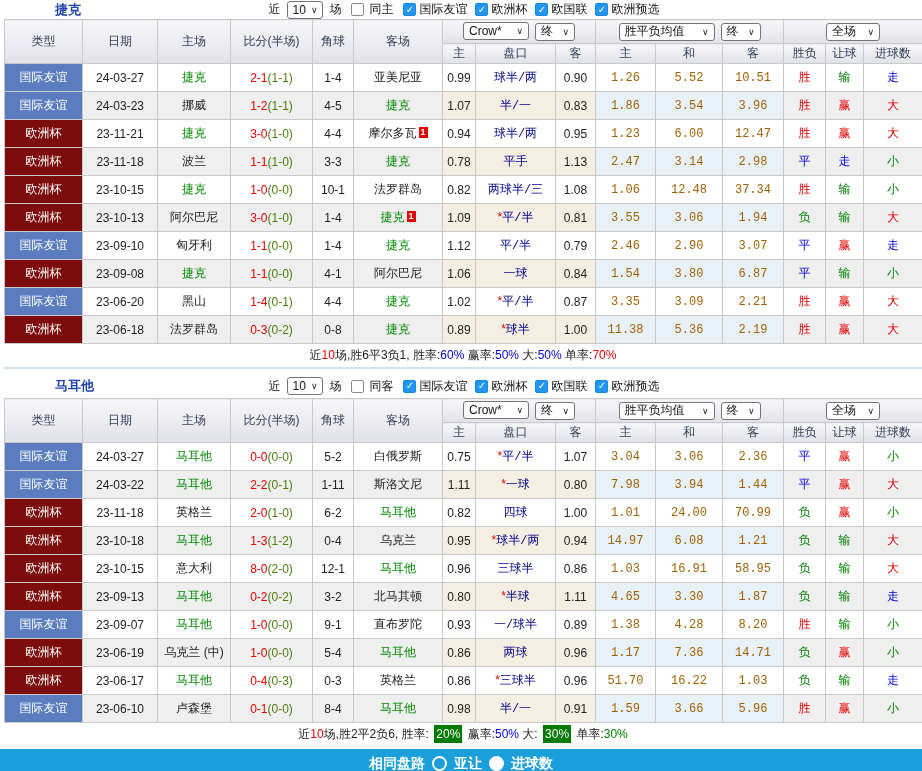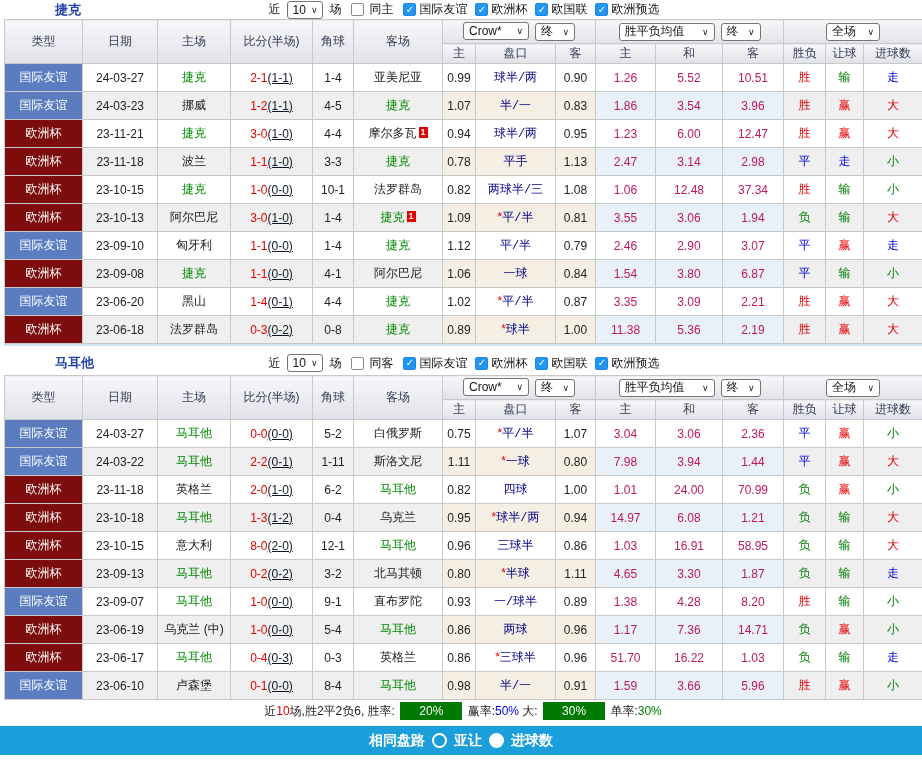--- a/index.html
+++ b/index.html
@@ -16,36 +16,36 @@
   .cbx.on{background:#2196F3;border-color:#1C87DD;font-weight:bold;}
   table.grid{border-collapse:collapse;table-layout:fixed;width:918px;}
   table.grid th,table.grid td{border:1px solid #C9C9C9;text-align:center;overflow:hidden;white-space:nowrap;}
   table.grid thead th{background:linear-gradient(#F7F7FA,#E1E1E9);font-weight:normal;color:#333C55;font-size:12px;}
   table.grid thead tr.hr1 th{height:21px;}
   table.grid thead tr.hr2 th{height:17px;}
   table.grid td{height:27px;font-size:12px;padding:0 1px;background:#fff;}
   tr.even td{background:#EFEFEF;}
   td.beige{background:#FDF6EB;}
   tr.even td.beige{background:#F5EEE2;}
-  td.lblue{background:#F1F8FD;color:#be185d;}
+  td.lblue{background:#F1F8FD;color:#a16207;font-family:Liberation Mono, monospace;}
   tr.even td.lblue{background:#E8F1F8;}
   td.type-cell{color:#fff;border-bottom-color:#fff;}
   td.bg-blue{background:#5B7DC0 !important;}
   td.bg-maroon{background:#7D0C0C !important;}
   .t-self{color:#008800;}
   .t-score{color:#E60000;}
-  .t-half{color:#0f172a;text-decoration:underline;}
+  .t-half{color:#4d7c0f;}
   .t-navy{color:#00008B;font-family:Liberation Mono, monospace;}
   .star{color:#E60000;}
   .c-red{color:#E60000;}
   .c-blue{color:#0000E0;}
   .c-green{color:#008000;}
   .rc{display:inline-block;background:#E60000;color:#fff;font-size:9px;font-weight:bold;line-height:11px;width:9px;height:11px;margin-left:2px;vertical-align:2px;}
   .summary{height:23px;line-height:23px;text-align:center;font-size:12px;color:#222;width:918px;}
-  .greenbox{background:#007A00;color:#fff;padding:2px 19px;margin:0 2px;}
+  .greenbox{background:#007A00;color:#fff;padding:2px 2px;margin:0 2px;}
   .sep{height:2px;background:#CFE3F1;width:918px;margin-left:4px;}
   .footer-bar{margin-top:3px;height:29px;background:#1B9FDB;display:flex;align-items:center;justify-content:center;gap:7px;color:#fff;font-weight:bold;font-size:14px;}
   .radio{width:11px;height:11px;box-sizing:content-box;border:2px solid #fff;border-radius:50%;display:inline-block;background:transparent;}
   .radio.filled{background:#fff;}
 </style>
 </head>
 <body>
 
 <div id="sections">
     <div class="section">
@@ -293,20 +293,21 @@
             <td class="beige">1.00</td>
             <td class="lblue">11.38</td>
             <td class="lblue">5.36</td>
             <td class="lblue">2.19</td>
             <td class="c-red">胜</td>
             <td class="c-red">赢</td>
             <td class="c-red">大</td>
           </tr>
         </tbody>
       </table>
+      <div class="summary"><span>近</span><span class="c-red">10</span><span>场,胜6平3负1, 胜率:</span><span class="c-blue">60%</span><span> 赢率:</span><span class="c-blue">50%</span><span> 大:</span><span class="c-blue">50%</span><span> 单率:</span><span class="c-red">70%</span></div>
     </div>
     <div class="sep"></div>
     <div class="section">
       <div class="title-bar tall">
         <span class="team-title">马耳他</span>
         <div class="controls">
           <span class="lbl">近</span>
           <span class="sel" style="min-width: 34px;">
             <span>10</span>
             <span class="chev">∨</span>

